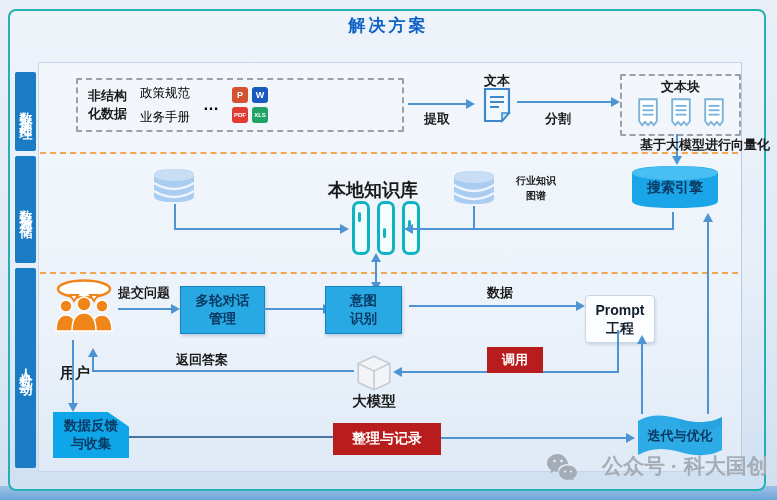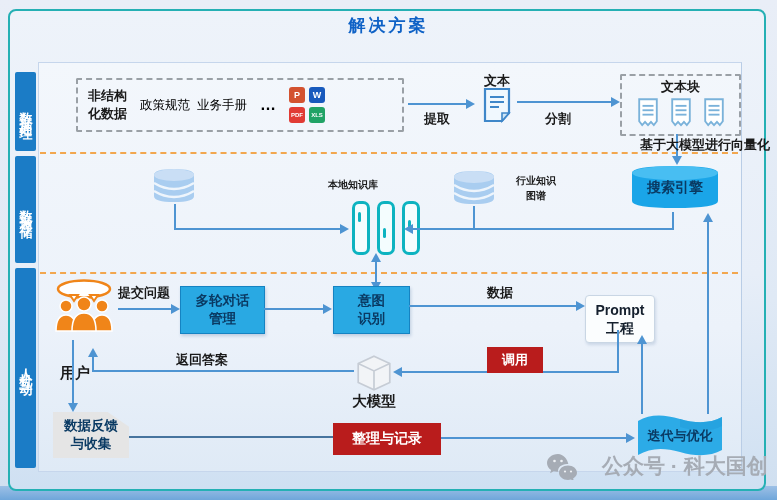--- a/index.html
+++ b/index.html
@@ -27,21 +27,21 @@
   .ah-u{width:0;height:0;border-left:5px solid transparent;border-right:5px solid transparent;border-bottom:9px solid #4e94d2;}
   .ah-d{width:0;height:0;border-left:5px solid transparent;border-right:5px solid transparent;border-top:9px solid #4e94d2;}
   .bluebox{background:#29a9e3;border:1px solid #1583c2;color:#0a3a63;font-weight:bold;font-size:13.5px;
            display:flex;align-items:center;justify-content:center;text-align:center;line-height:1.35;box-shadow:1px 2px 3px rgba(60,100,150,.25);}
   .navybox{background:#b91c1c;color:#ffffff;font-weight:bold;font-size:13.5px;display:flex;align-items:center;justify-content:center;}
   .whitebox{background:#fbfdfe;border:1px solid #c9d6e4;border-radius:4px;color:#15202e;font-weight:600;font-size:14px;
             display:flex;align-items:center;justify-content:center;text-align:center;line-height:1.3;box-shadow:1px 2px 3px rgba(60,100,150,.18);}
   .fileicon{width:16px;height:16px;border-radius:3px;color:#fff;font-weight:bold;display:flex;align-items:center;justify-content:center;}
   .kbbar{width:12px;height:48px;background:#f4fdfe;border:3px solid #0db3c0;border-radius:7px;position:relative;}
   .kbbar .dash{position:absolute;left:3px;width:3px;height:10px;background:#0db3c0;border-radius:2px;}
-  .doccol{display:flex;flex-direction:row;gap:7px;font-size:12.5px;}
+  .doccol{display:flex;flex-direction:column;gap:7px;font-size:12.5px;}
   .watermark{color:#a6acb5;font-size:21px;font-weight:bold;display:flex;align-items:center;gap:24px;}
 </style>
 </head>
 <body>
 
 <div id="page">
   <div id="bottom-strip" class="abs"></div>
   <div id="frame" class="abs"></div>
   <div id="title" class="abs">解决方案</div>
   <div id="panel" class="abs"></div>
@@ -123,21 +123,21 @@
   <svg class="abs" style="left:152px;top:167px;" width="44" height="37" viewBox="0 0 44 37">
     <path d="M2 8 Q2 2 22 2 Q42 2 42 8 V29 Q42 35 22 35 Q2 35 2 29 Z" fill="#a9cdf0"></path>
     <ellipse cx="22" cy="8" rx="20" ry="6" fill="#c9def5"></ellipse>
     <path d="M2 16 Q12 22 22 22 Q32 22 42 16" stroke="#eef5fc" stroke-width="2.4" fill="none"></path>
     <path d="M2 24 Q12 30 22 30 Q32 30 42 24" stroke="#eef5fc" stroke-width="2.4" fill="none"></path>
   </svg>
   <div class="abs vl" style="left:174px;top:204px;height:24px;"></div>
   <div class="abs hl" style="left:174px;top:228px;width:166px;"></div>
   <div class="abs ah-r" style="left:340px;top:224px;"></div>
 
-  <div class="abs blk" style="left:328px;top:178px;font-size:10px;font-weight:bold;">本地知识库</div>
+  <div class="abs blk" style="left:328px;top:178px;font-size:18px;font-weight:bold;">本地知识库</div>
   <div class="abs" style="left:352px;top:201px;display:flex;gap:7px;">
     <div class="kbbar">
         <div class="dash" style="top:8px;"></div>
       </div>
     <div class="kbbar">
         <div class="dash" style="top:24px;"></div>
       </div>
     <div class="kbbar">
         <div class="dash" style="top:16px;"></div>
       </div>
@@ -185,21 +185,21 @@
   <div class="abs lbl" style="left:118px;top:284px;">提交问题</div>
   <div class="abs hl" style="left:118px;top:308px;width:54px;"></div>
   <div class="abs ah-r" style="left:171px;top:304px;"></div>
 
   <div class="abs bluebox pre" style="left:180px;top:286px;width:83px;height:46px;"><span class="pre">多轮对话
 管理</span></div>
 
   <div class="abs hl" style="left:264px;top:308px;width:60px;"></div>
   <div class="abs ah-r" style="left:323px;top:304px;"></div>
 
-  <div class="abs bluebox pre" style="left:333px;top:286px;width:75px;height:46px;"><span class="pre">意图
+  <div class="abs bluebox pre" style="left:325px;top:286px;width:75px;height:46px;"><span class="pre">意图
 识别</span></div>
 
   <div class="abs lbl" style="left:487px;top:284px;">数据</div>
   <div class="abs hl" style="left:409px;top:305px;width:168px;"></div>
   <div class="abs ah-r" style="left:576px;top:301px;"></div>
 
   <div class="abs whitebox pre" style="left:585px;top:295px;width:68px;height:46px;"><span class="pre">Prompt
 工程</span></div>
 
   <div class="abs vl" style="left:617px;top:330px;height:43px;"></div>
@@ -216,21 +216,21 @@
   <div class="abs blk" style="left:348px;top:392px;width:52px;text-align:center;font-size:14.5px;font-weight:bold;">大模型</div>
 
   <div class="abs hl" style="left:92px;top:370px;width:262px;"></div>
   <div class="abs vl" style="left:92px;top:356px;height:16px;"></div>
   <div class="abs ah-u" style="left:88px;top:348px;"></div>
   <div class="abs lbl" style="left:176px;top:351px;">返回答案</div>
 
   <div class="abs vl" style="left:72px;top:340px;height:64px;"></div>
   <div class="abs ah-d" style="left:68px;top:403px;"></div>
 
-  <div class="abs" style="left:53px;top:412px;width:76px;height:46px;background:#e5e5e5;clip-path:polygon(0 0,72% 0,100% 32%,100% 100%,0 100%);display:flex;align-items:center;justify-content:center;">
+  <div class="abs" style="left:53px;top:412px;width:76px;height:46px;background:#0ea5e9;clip-path:polygon(0 0,72% 0,100% 32%,100% 100%,0 100%);display:flex;align-items:center;justify-content:center;">
     <span class="pre" style="color:#0a3a63;font-weight:bold;font-size:13.5px;text-align:center;line-height:1.35;">数据反馈
 与收集</span>
   </div>
 
   <div class="abs" style="left:129px;top:436px;width:204px;height:1.6px;background:#46749e;"></div>
   <div class="abs navybox" style="left:333px;top:423px;width:108px;height:32px;font-size:14px;text-align:center;">
       <span>整理与记录</span>
     </div>
 
   <div class="abs hl" style="left:441px;top:437px;width:186px;"></div>

